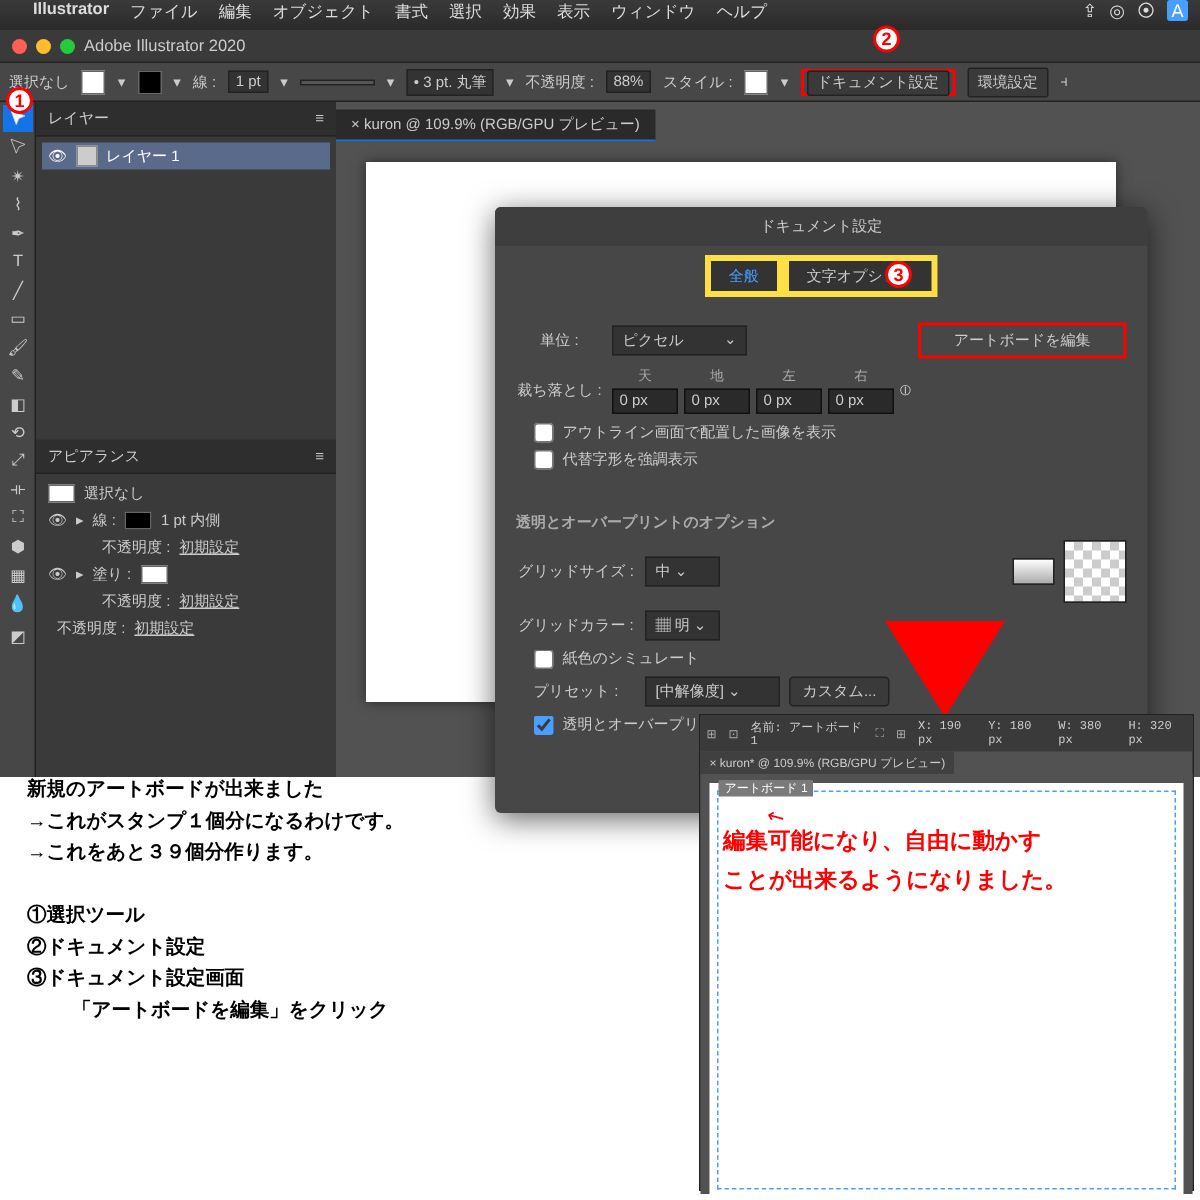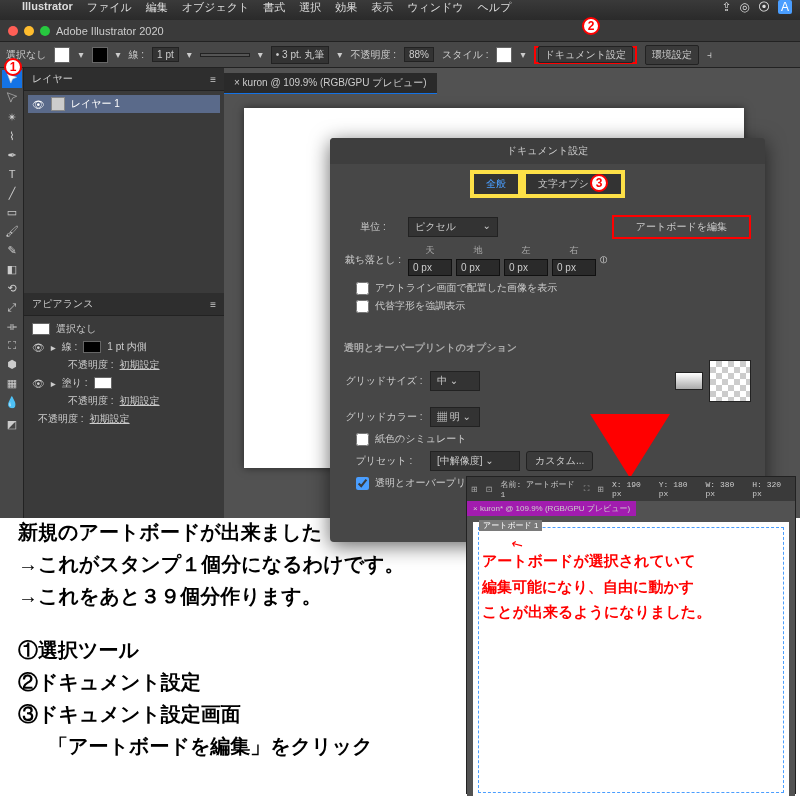--- a/index.html
+++ b/index.html
@@ -71,30 +71,30 @@
 .circled { display:inline-flex; width:18px; height:18px; border:2px solid red; border-radius:50%; color:red; font-weight:bold; align-items:center; justify-content:center; font-size:12px; background:#fff;}
 .callout-1 { position:absolute; top:58px; left:4px; }
 .callout-2 { position:absolute; top:17px; left:582px; }
 .callout-3 { position:absolute; top:174px; left:590px; }
 
 .red-triangle { position:absolute; top:414px; left:590px; width:0; height:0; border-left:40px solid transparent; border-right:40px solid transparent; border-top:64px solid red; }
 
 .mini-window { position:absolute; top:476px; left:466px; width:330px; height:318px; background:#525252; border:1px solid #222; font-size:9px; }
 .mini-bar { background:#3a3a3a; color:#aaa; padding:2px 4px; display:flex; gap:8px; align-items:center; font-size:8px;}
 .mini-bar .sp { color:#ccc;font-family:Liberation Mono, monospace;}
-.mini-tab { background:#a21caf; padding:2px 6px; font-size:8px; color:#ccc; display:inline-block;text-align:center; }
+.mini-tab { background:#404040; padding:2px 6px; font-size:8px; color:#ccc; display:inline-block;text-align:center; }
 .mini-canvas-outer { background:#525252; padding:6px; height:280px;}
 .mini-canvas { background:#fff; width:316px; height:276px; position:relative; }
 .mini-canvas::before { content:""; position:absolute; inset:5px; border:1px dashed #4a9eff;}
 .mini-ab-label { position:absolute; top:-2px; left:6px; background:#7a7a7a; color:#fff; font-size:8px; padding:0 4px;}
 .mini-arrow { position:absolute; top:14px; left:38px; color:red; font-size:14px; transform:rotate(-30deg);}
 
 .red-text-box { position:absolute; top:548px; left:482px; width:302px; color:red; font-weight:bold; font-size:15px; line-height:1.7; }
 
-.caption-block { position:absolute; top:516px; left:18px; width:430px; color:#000; font-size:20px; font-weight:bold; line-height:1.6; }
+.caption-block { position:absolute; top:516px; left:18px; width:430px; color:#000; font-size:13px; font-weight:bold; line-height:1.6; }
 .caption-block .sub { margin-top:22px; }
 .caption-block .indent { padding-left: 30px; }
 </style>
 </head>
 <body>
 
 <div class="macos-menubar">
   <span class="apple"></span>
   <span class="app-name">Illustrator</span>
   <span>ファイル</span>
@@ -322,21 +322,20 @@
   <div class="mini-tab">× kuron* @ 109.9% (RGB/GPU プレビュー)</div>
   <div class="mini-canvas-outer">
     <div class="mini-canvas">
       <span class="mini-ab-label">アートボード 1</span>
       <span class="mini-arrow">↖</span>
     </div>
   </div>
 </div>
 
 <div class="red-text-box">
-  <div>アートボードが選択されていて</div>
   <div>編集可能になり、自由に動かす</div>
   <div>ことが出来るようになりました。</div>
 </div>
 
 <div class="caption-block">
   <div>新規のアートボードが出来ました</div>
   <div>→これがスタンプ１個分になるわけです。</div>
   <div>→これをあと３９個分作ります。</div>
   <div class="sub">
     <div>①選択ツール</div>

